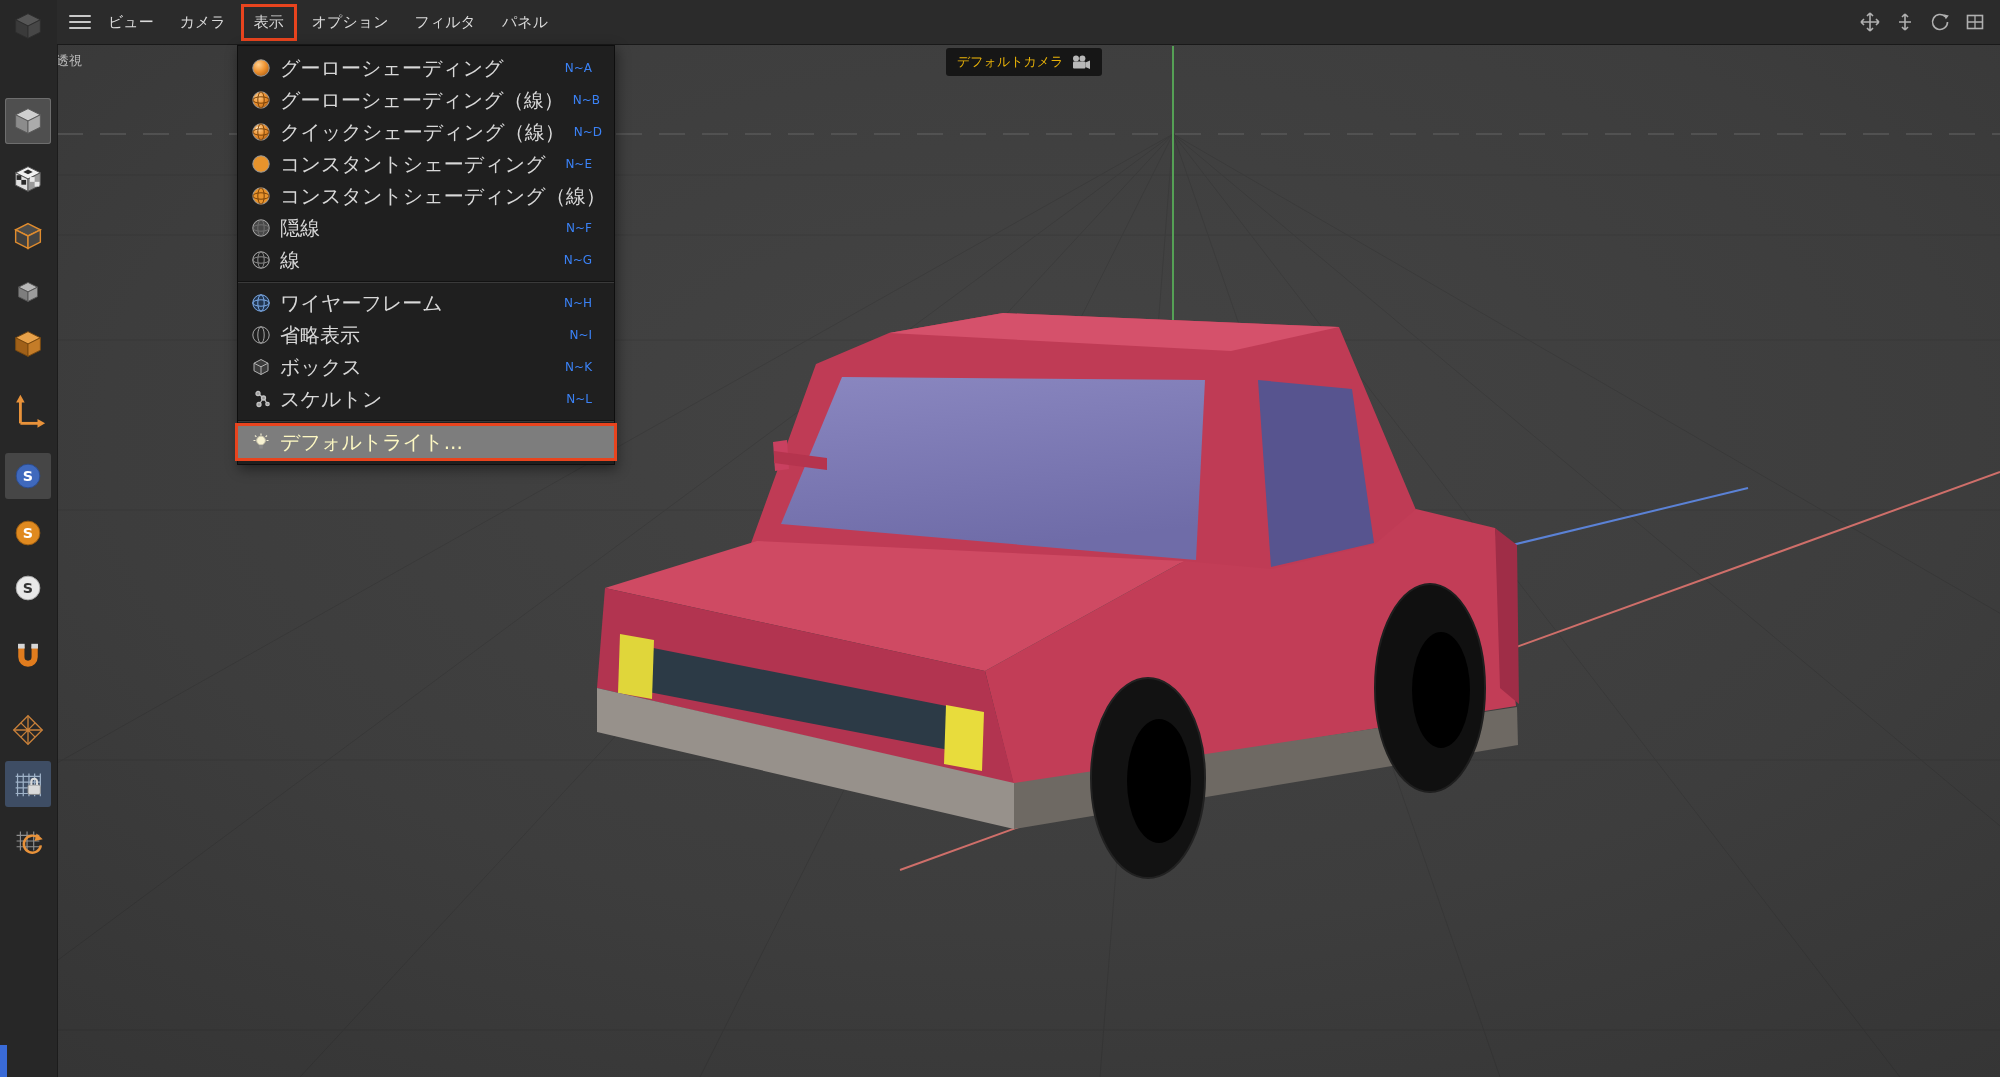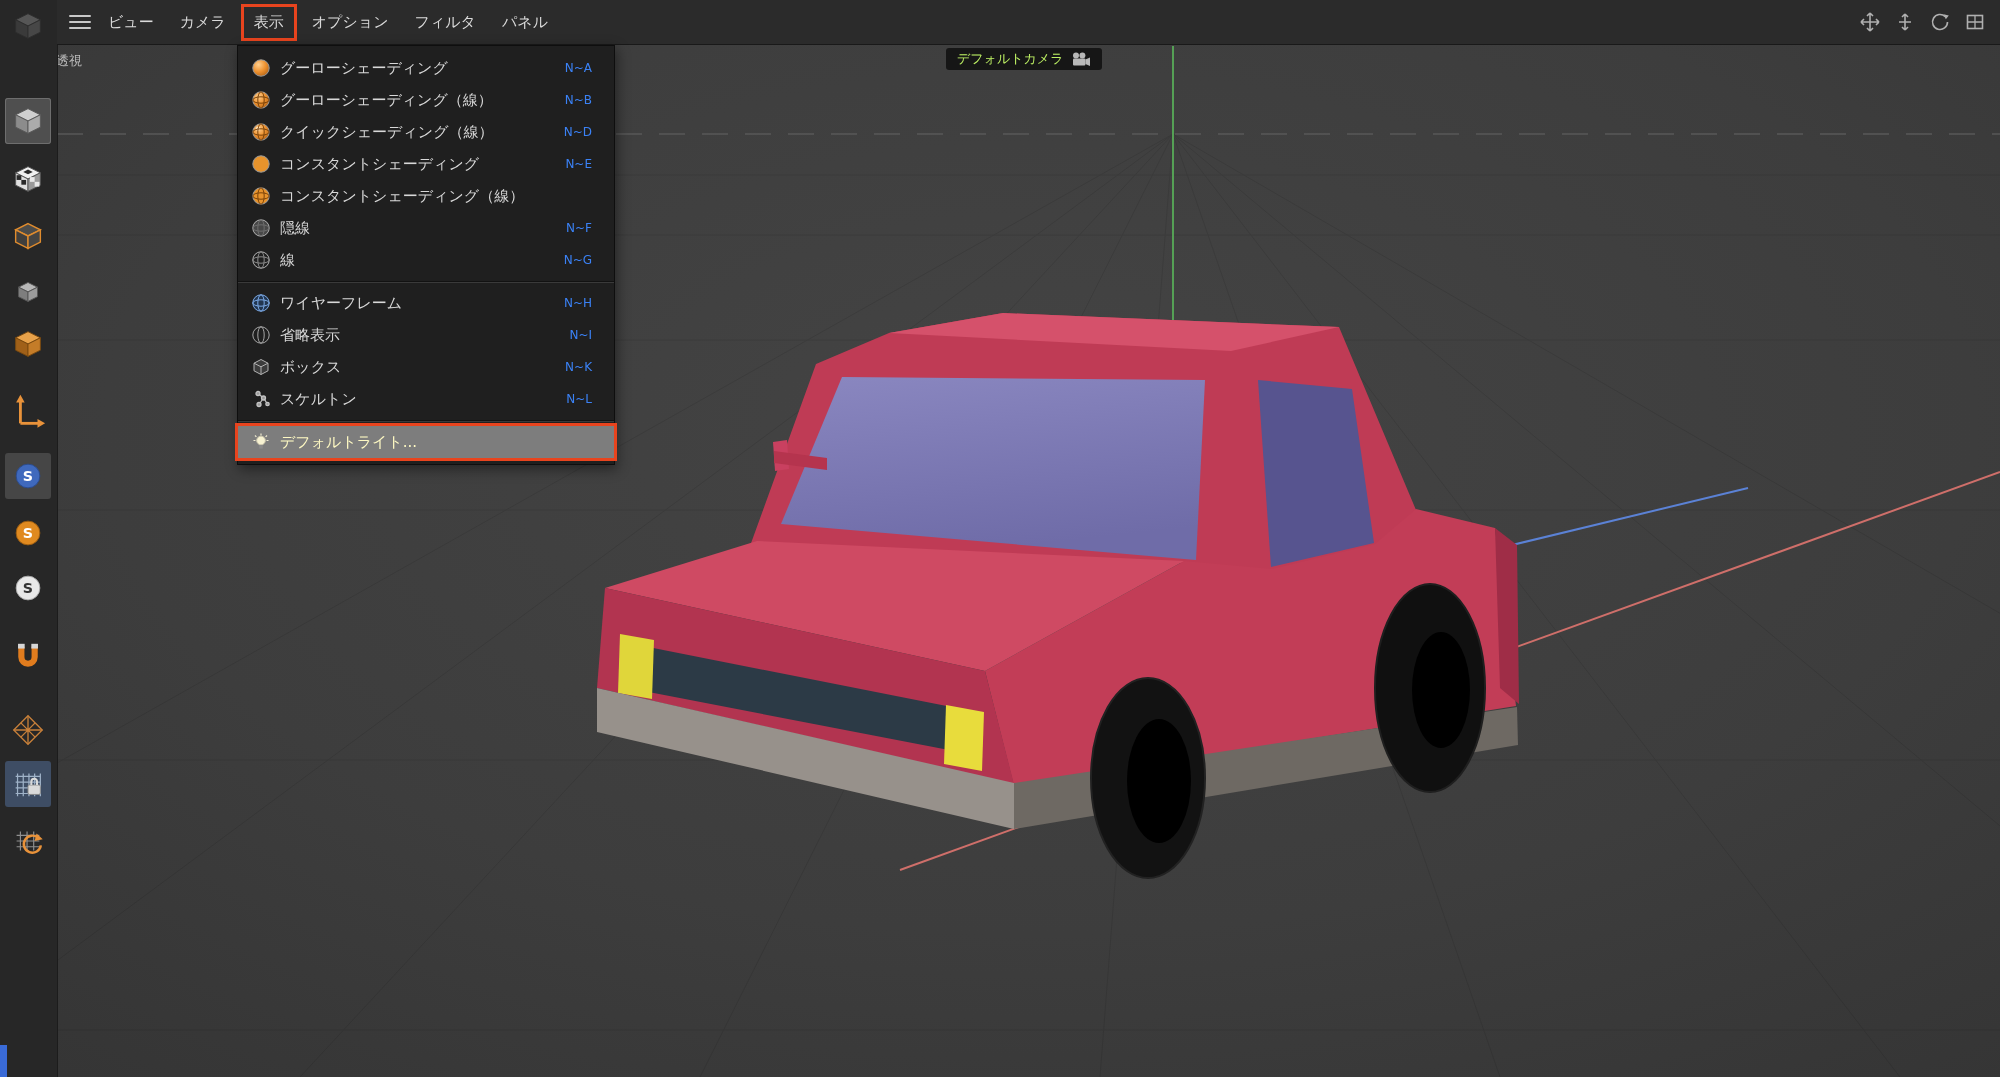--- a/index.html
+++ b/index.html
@@ -8,23 +8,23 @@
     width:2000px;height:1077px;position:relative;overflow:hidden;
     background:#3d3d3d;
     font-family:"DejaVu Sans","Liberation Sans",sans-serif;
     -webkit-user-select:none;user-select:none;
   }
   
   .scene{position:absolute;inset:0;z-index:0;}
   
   .vp-label{position:absolute;left:56px;top:52px;z-index:2;font-size:13px;color:#bdbdbd;}
   .cam-badge{
-    position:absolute;left:946px;top:48px;z-index:2;height:22px;
+    position:absolute;left:946px;top:48px;z-index:2;height:28px;
     display:flex;align-items:center;gap:8px;padding:0 11px;border-radius:3px;
-    background:rgba(14,14,14,.82);color:#bef264;font-size:13px;
+    background:rgba(14,14,14,.82);color:#eab308;font-size:13px;
   }
   
   .sidebar{position:absolute;left:0;top:0;width:57px;height:1077px;background:#272727;border-right:1px solid #1c1c1c;z-index:4;}
   .tool{position:absolute;left:5px;width:46px;height:46px;display:flex;align-items:center;justify-content:center;border-radius:3px;}
   .tool.sel{background:#4f4f4f;box-shadow:inset 0 0 0 1px #6e6e6e;}
   .tool.dim-bg{background:#464646;}
   .tool.blue-bg{background:#3e4d64;}
   .scroll-thumb{position:absolute;left:0;top:1045px;width:7px;height:32px;background:#3a6bd8;z-index:5;}
   
   .menubar{
@@ -38,21 +38,21 @@
   .mb-item.ann{height:auto;border:3px solid var(--ann);padding:6px 10px;margin:0 2px;text-align:right;}
   .navicons{margin-left:auto;margin-right:14px;display:flex;align-items:center;gap:13px;}
   .navicons svg{display:block;}
   
   .dropdown{
     position:absolute;left:237px;top:45px;width:376px;z-index:6;
     background:rgba(30,30,30,.97);border:1px solid #0e0e0e;padding:6px 0;
     box-shadow:2px 4px 12px rgba(0,0,0,.45);
   }
   .mrow{height:32px;display:flex;align-items:center;padding:0 22px 0 13px;gap:9px;}
-  .mrow .mlbl{font-size:15px;color:#d8d8d8;white-space:nowrap;text-align:center;}
+  .mrow .mlbl{font-size:20px;color:#d8d8d8;white-space:nowrap;text-align:center;}
   .mrow .msc{margin-left:auto;font-size:12px;color:#3b82f6;}
   .mrow.hl{background:#7d7d7d;outline:3px solid var(--ann);outline-offset:0;}
   .mrow.hl .mlbl{color:#fef9c3;}
   .msep{height:1px;background:#121212;box-shadow:0 1px 0 #3a3a3a;margin:5px 0;}
   .mic{width:20px;height:20px;flex:0 0 20px;}
   .mic svg{display:block;}
 </style>
 </head>
 <body>
 

